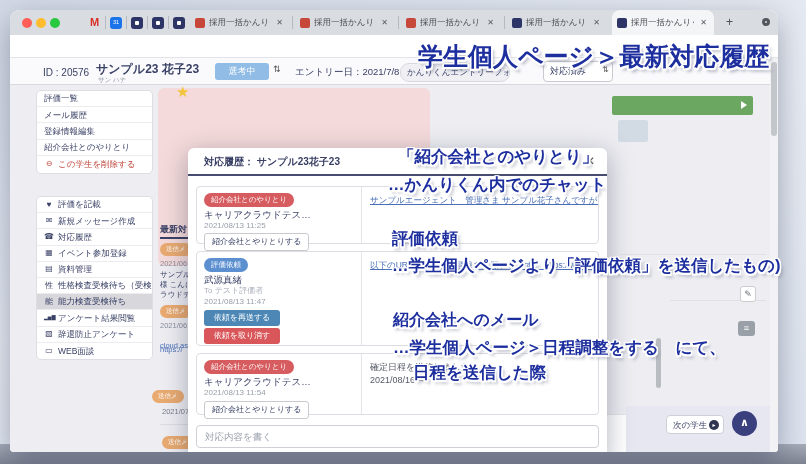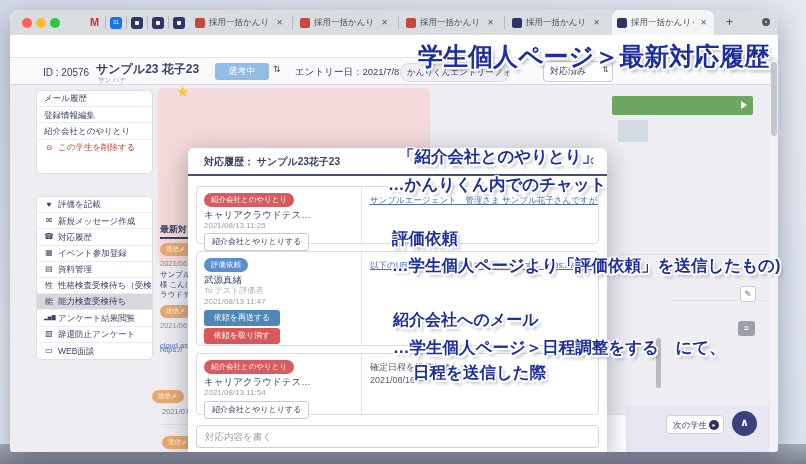--- a/index.html
+++ b/index.html
@@ -164,20 +164,23 @@
       </div>
       <div class="abs" style="left:608px;top:62px;width:30px;height:22px;background:#d2dbe3;border-radius:2px;"></div>
       <div class="abs" style="left:610px;top:196px;width:146px;height:1px;background:#e0e0e6;"></div>
       <div class="abs" style="left:660px;top:242px;width:96px;height:1px;background:#e0e0e6;"></div>
       <div class="abs" style="left:730px;top:228px;width:16px;height:16px;background:#fff;border:1px solid #c9ccd1;border-radius:3px;font-size:9px;color:#6b7075;text-align:center;padding-top:3px;">✎</div>
       <div class="abs" style="left:728px;top:263px;width:17px;height:15px;background:#9aa0a8;border-radius:3px;font-size:9px;color:#fff;text-align:center;padding-top:3px;">≡</div>
       <div class="abs" style="left:646px;top:280px;width:5px;height:50px;background:#b9bdc2;border-radius:3px;"></div>
 
       <div class="abs card" style="left:26px;top:32px;width:117px;height:84px;">
         <div class="side-item">
+            <span>評価一覧</span>
+          </div>
+        <div class="side-item">
             <span>メール履歴</span>
           </div>
         <div class="side-item">
             <span>登録情報編集</span>
           </div>
         <div class="side-item">
             <span>紹介会社とのやりとり</span>
           </div>
         <div class="side-item" style="color:#c0463c;">
           <span class="gly" style="color:#c0463c;">⊖</span>

